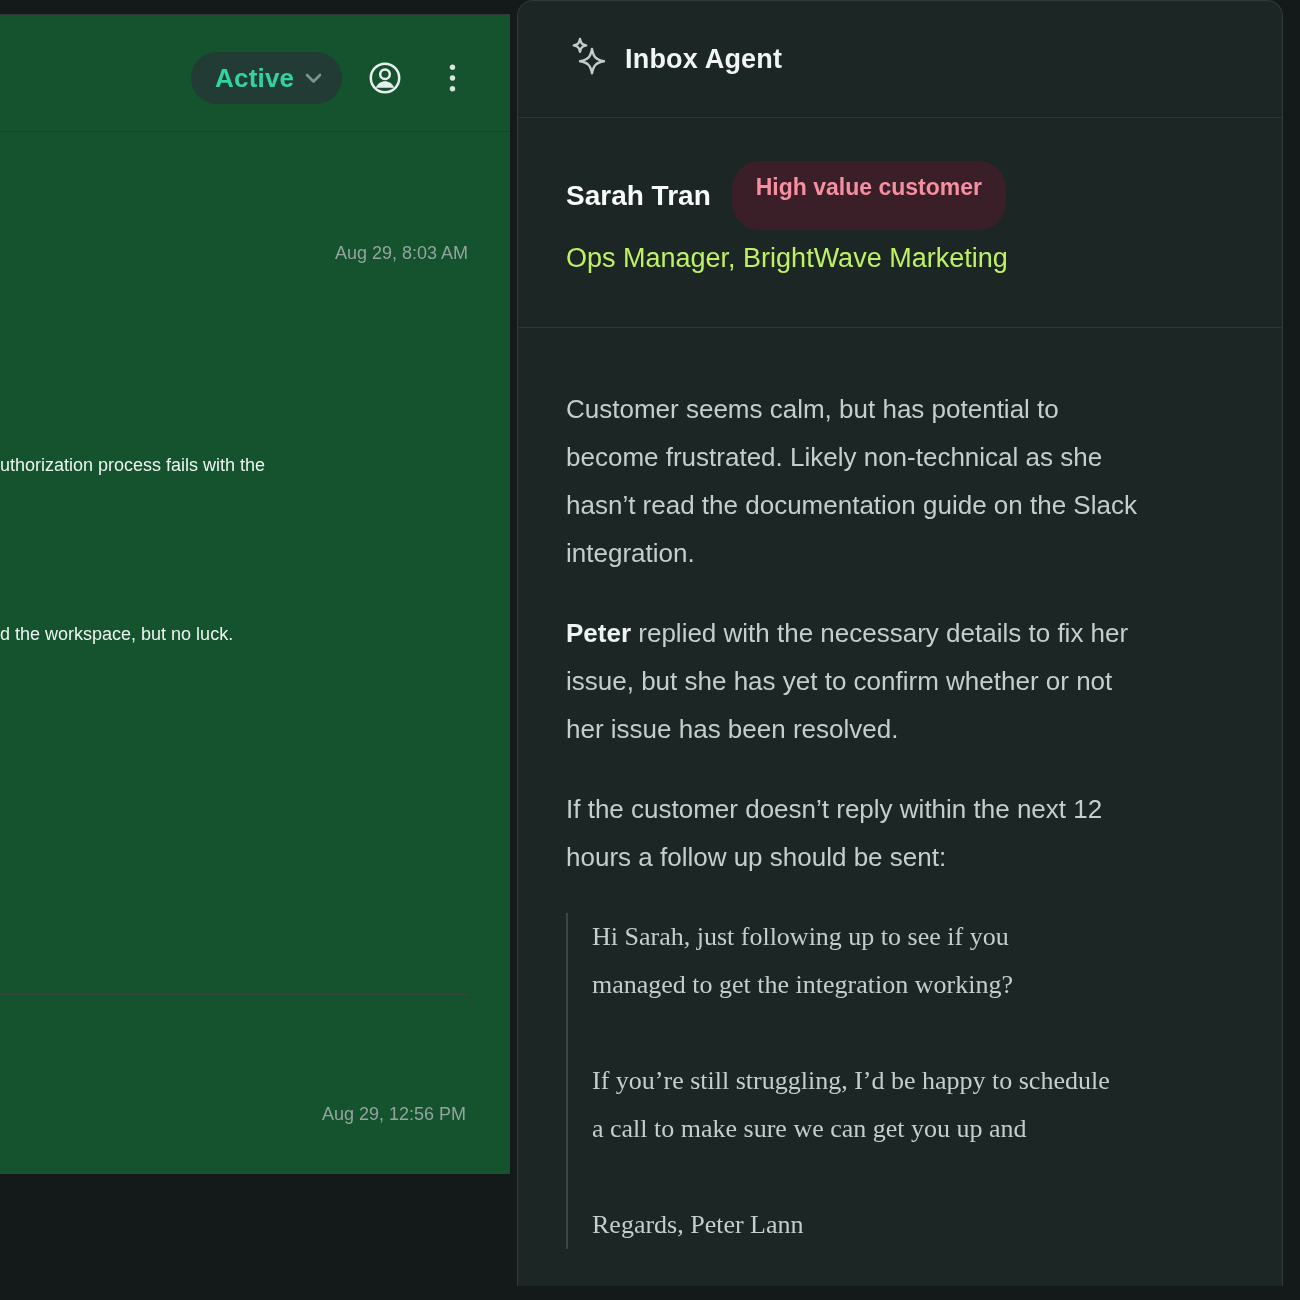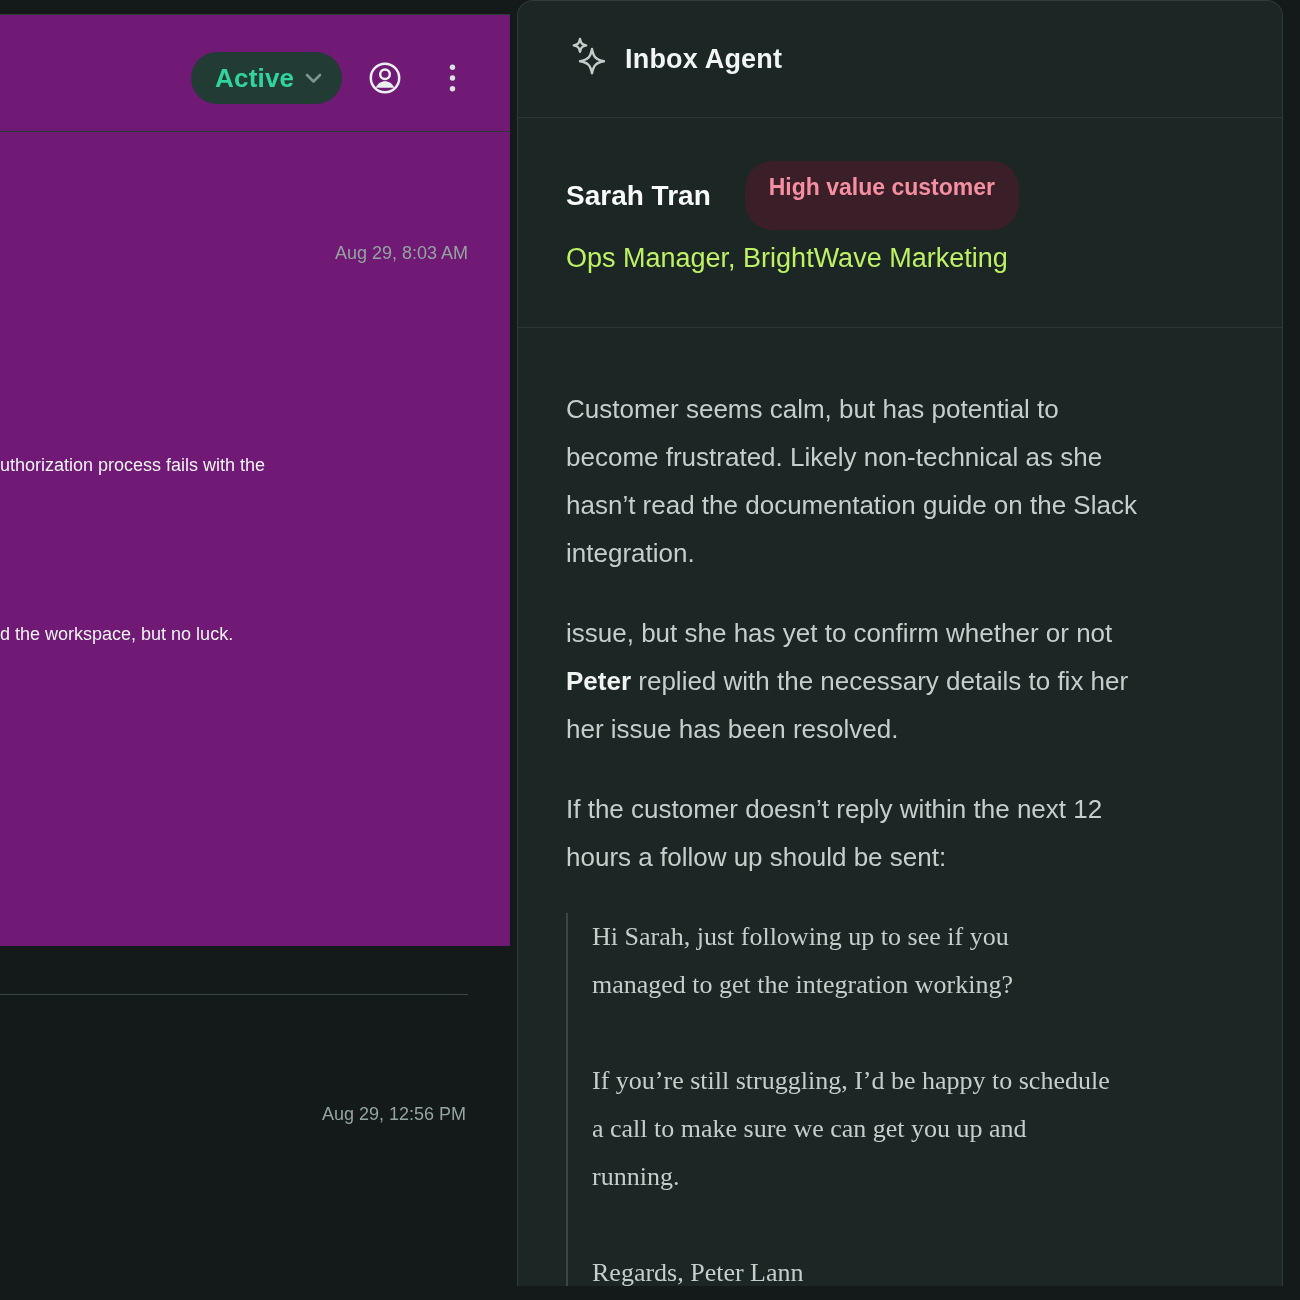--- a/index.html
+++ b/index.html
@@ -8,22 +8,22 @@
     background: #131a19;
     font-family: "Liberation Sans", sans-serif;
     position: relative;
     color: #e8eeec;
   }
 
   
   .left-card {
     position: absolute;
     left: 0; top: 14px;
-    width: 510px; height: 932px;
-    background: #701a75;
+    width: 510px; height: 1160px;
+    background: #14532d;
     border-top: 1px solid #2f3b38;
   }
   .left-header {
     position: absolute;
     top: 0; left: 0; right: 0;
     height: 117px;
     border-bottom: 1px solid #2c3735;
   }
   .status-pill {
     position: absolute;
@@ -97,21 +97,21 @@
   }
   .customer-section {
     position: absolute;
     top: 118px; left: 0; right: 0;
     height: 209px;
     border-bottom: 1px solid #2c3735;
   }
   .name-row {
     position: absolute;
     top: 42px; left: 48px;
-    display: flex; align-items: center; gap: 34px;
+    display: flex; align-items: center; gap: 21px;
   }
   .customer-name {
     font-size: 28px;
     font-weight: 700;
     color: #f7faf9;
     white-space: nowrap;
   }
   .customer-badge {
     height: 69px;
     line-height: 53px;
@@ -219,39 +219,38 @@
   <div class="analysis">
 
     <p>
       <span class="line">Customer seems calm, but has potential to</span>
       <span class="line">become frustrated. Likely non-technical as she</span>
       <span class="line">hasn’t read the documentation guide on the Slack</span>
       <span class="line">integration.</span>
     </p>
 
     <p>
+      <span class="line"><b>Peter</b><span> replied with the necessary details to fix her</span></span>
       <span class="line">issue, but she has yet to confirm whether or not</span>
-      <span class="line"><b>Peter</b><span> replied with the necessary details to fix her</span></span>
       <span class="line">her issue has been resolved.</span>
     </p>
 
     <p>
       <span class="line">If the customer doesn’t reply within the next 12</span>
       <span class="line">hours a follow up should be sent:</span>
     </p>
 
     <blockquote>
       <p>
         <span class="line">Hi Sarah, just following up to see if you</span>
         <span class="line">managed to get the integration working?</span>
       </p>
       <p>
         <span class="line">If you’re still struggling, I’d be happy to schedule</span>
         <span class="line">a call to make sure we can get you up and</span>
-        <span class="line">running.</span>
       </p>
       <p>
         <span class="line">Regards, Peter Lann</span>
       </p>
     </blockquote>
 
   </div>
 </div>
 
 </body></html>

